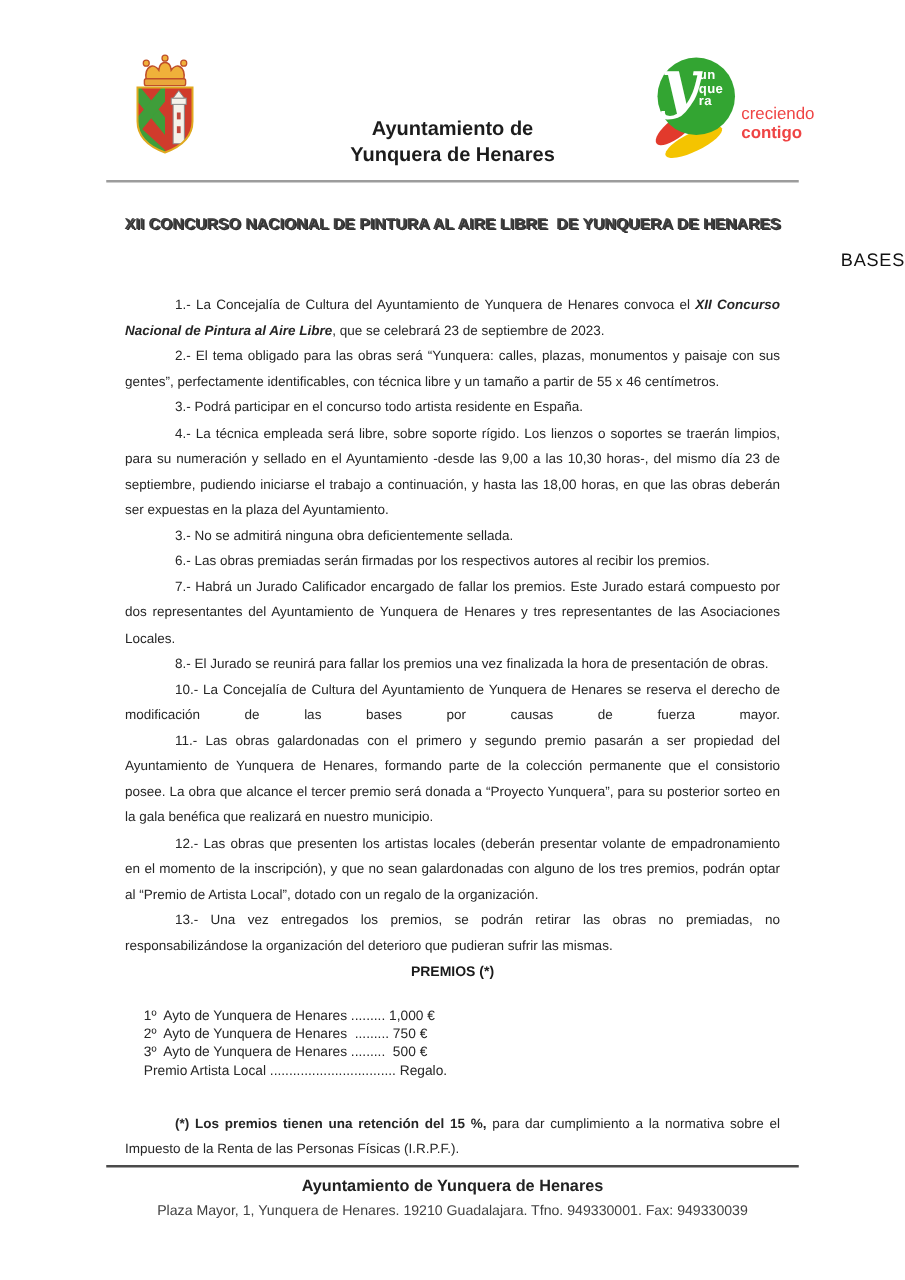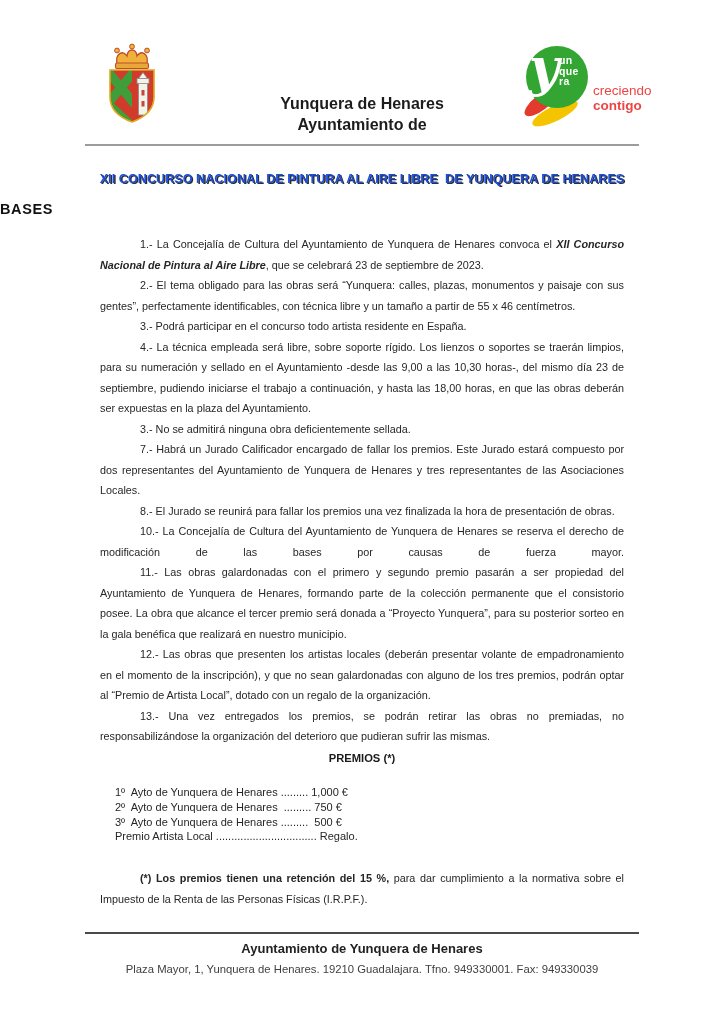--- a/index.html
+++ b/index.html
@@ -28,26 +28,26 @@
     border-radius:50%; background:#f4c400; transform:rotate(-26deg); z-index:0; }
   .logo-tagline { position:absolute; left:69px; top:37px; font-size:13.5px;
     line-height:15px; color:#ef4444; z-index:3; }
   .logo-tagline .bold { font-weight:bold; }
   .header-rule { position:absolute; left:85px; top:144px; width:554px; height:2px;
     background:#9c9c9c; }
 
   
   .doc-title {
     position:absolute; left:0; top:172px; width:100%; text-align:center;
-    font-weight:bold; font-size:12.5px; letter-spacing:0.1px; color:#1d4ed8;
+    font-weight:bold; font-size:12.5px; letter-spacing:0.1px; color:#404040;
     text-shadow:1.3px 1.3px 0 #2f2f2f; white-space:pre-wrap;
   }
   .doc-subtitle {
-    position:absolute; left:0; top:201px; width:100%; text-align:left;
-    font-weight:bold; font-size:14.5px; letter-spacing:0.6px; color:#111111;
+    position:absolute; left:0; top:201px; width:100%; text-align:right;
+    font-weight:normal; font-size:14.5px; letter-spacing:0.6px; color:#111111;
   }
 
   
   .content { position:absolute; left:100px; top:234px; width:524px;
     font-size:10.8px; line-height:20.5px; }
   .para { margin:0; text-indent:40px; text-align:justify; }
   .justify-last { text-align-last:justify; }
   .b { font-weight:bold; }
   .i { font-style:italic; }
 
@@ -102,22 +102,22 @@
           <path d="M39.5 35.5 l4.5 -6 l4.5 6 z" fill="#f5f2ea" stroke="#8a8a8a" stroke-width="0.8"></path>
           <rect x="42.5" y="47" width="3" height="5.5" fill="#c2473c"></rect>
           <rect x="42.5" y="58" width="3" height="5.5" fill="#c2473c"></rect>
         </g>
         <path d="M11 27 h44 v27 q0 17 -22 25 q-22 -8 -22 -25 z" fill="none" stroke="#e0a91f" stroke-width="1.6"></path>
       </g>
     </svg>
   </div>
 
   <div class="org-name">
+    <div>Ayuntamiento de</div>
     <div>Yunquera de Henares</div>
-    <div>Ayuntamiento de</div>
   </div>
 
   <div class="logo">
     <div class="logo-red-swoosh"></div>
     <div class="logo-yellow-swoosh"></div>
     <div class="logo-circle">
       <span class="logo-y">y</span>
       <span class="logo-stack">
         <span>un</span><br>
         <span>que</span><br>
@@ -135,20 +135,21 @@
   <div class="doc-title">XII CONCURSO NACIONAL DE PINTURA AL AIRE LIBRE  DE YUNQUERA DE HENARES</div>
   <div class="doc-subtitle">BASES</div>
 
   <div class="content">
     <div>
         <p class="para"><span>1.- La Concejalía de Cultura del Ayuntamiento de Yunquera de Henares convoca el </span><span class="b i">XII Concurso Nacional de Pintura al Aire Libre</span><span>, que se celebrará 23 de septiembre de 2023.</span></p>
         <p class="para"><span>2.- El tema obligado para las obras será “Yunquera: calles, plazas, monumentos y paisaje con sus gentes”, perfectamente identificables, con técnica libre y un tamaño a partir de 55 x 46 centímetros.</span></p>
         <p class="para"><span>3.- Podrá participar en el concurso todo artista residente en España.</span></p>
         <p class="para"><span>4.- La técnica empleada será libre, sobre soporte rígido. Los lienzos o soportes se traerán limpios, para su numeración y sellado en el Ayuntamiento -desde las 9,00 a las 10,30 horas-, del mismo día 23 de septiembre, pudiendo iniciarse el trabajo a continuación, y hasta las 18,00 horas, en que las obras deberán ser expuestas en la plaza del Ayuntamiento.</span></p>
         <p class="para"><span>3.- No se admitirá ninguna obra deficientemente sellada.</span></p>
+        <p class="para"><span>6.- Las obras premiadas serán firmadas por los respectivos autores al recibir los premios.</span></p>
         <p class="para justify-last"><span>7.- Habrá un Jurado Calificador encargado de fallar los premios. Este Jurado estará compuesto por dos representantes del Ayuntamiento de Yunquera de Henares y tres representantes de las Asociaciones Locales.</span></p>
         <p class="para"><span>8.- El Jurado se reunirá para fallar los premios una vez finalizada la hora de presentación de obras.</span></p>
         <p class="para justify-last"><span>10.- La Concejalía de Cultura del Ayuntamiento de Yunquera de Henares se reserva el derecho de modificación de las bases por causas de fuerza mayor.</span></p>
         <p class="para"><span>11.- Las obras galardonadas con el primero y segundo premio pasarán a ser propiedad del Ayuntamiento de Yunquera de Henares, formando parte de la colección permanente que el consistorio posee. La obra que alcance el tercer premio será donada a “Proyecto Yunquera”, para su posterior sorteo en la gala benéfica que realizará en nuestro municipio.</span></p>
         <p class="para"><span>12.- Las obras que presenten los artistas locales (deberán presentar volante de empadronamiento en el momento de la inscripción), y que no sean galardonadas con alguno de los tres premios, podrán optar al “Premio de Artista Local”, dotado con un regalo de la organización.</span></p>
         <p class="para"><span>13.- Una vez entregados los premios, se podrán retirar las obras no premiadas, no responsabilizándose la organización del deterioro que pudieran sufrir las mismas.</span></p>
       </div>
     <div class="premios-heading">PREMIOS (*)</div>
     <div class="prize-list">
         <div class="prize-line">1º  Ayto de Yunquera de Henares ......... 1,000 €</div>

